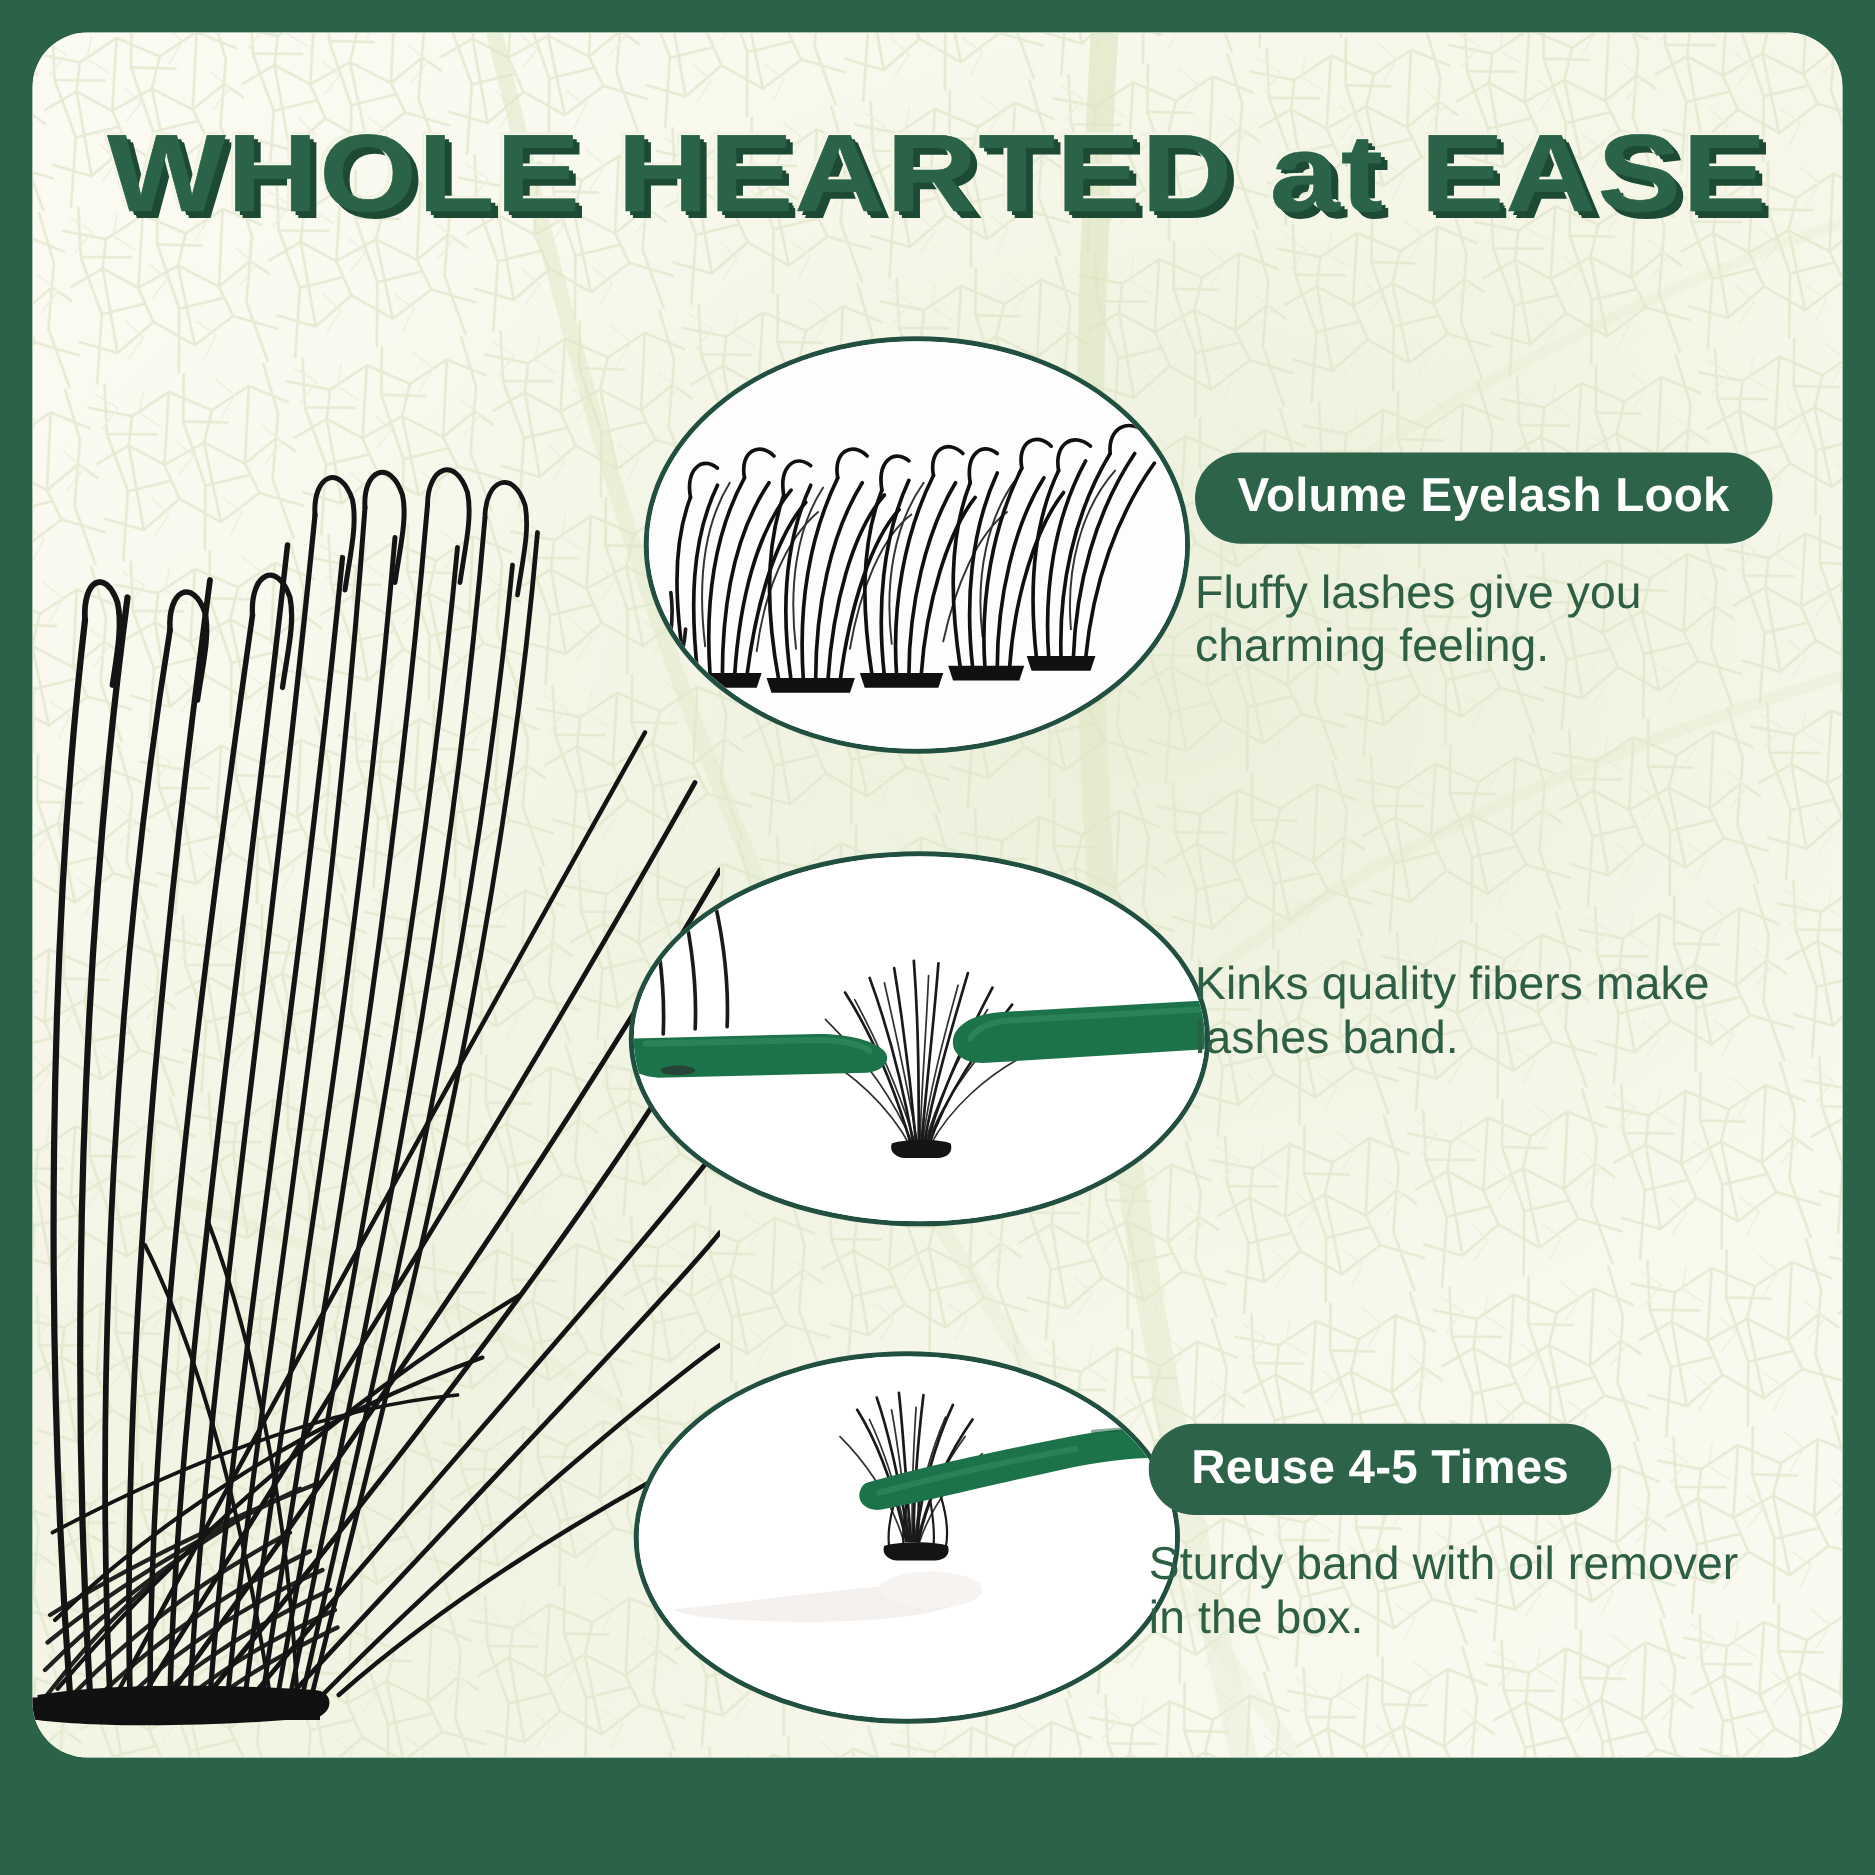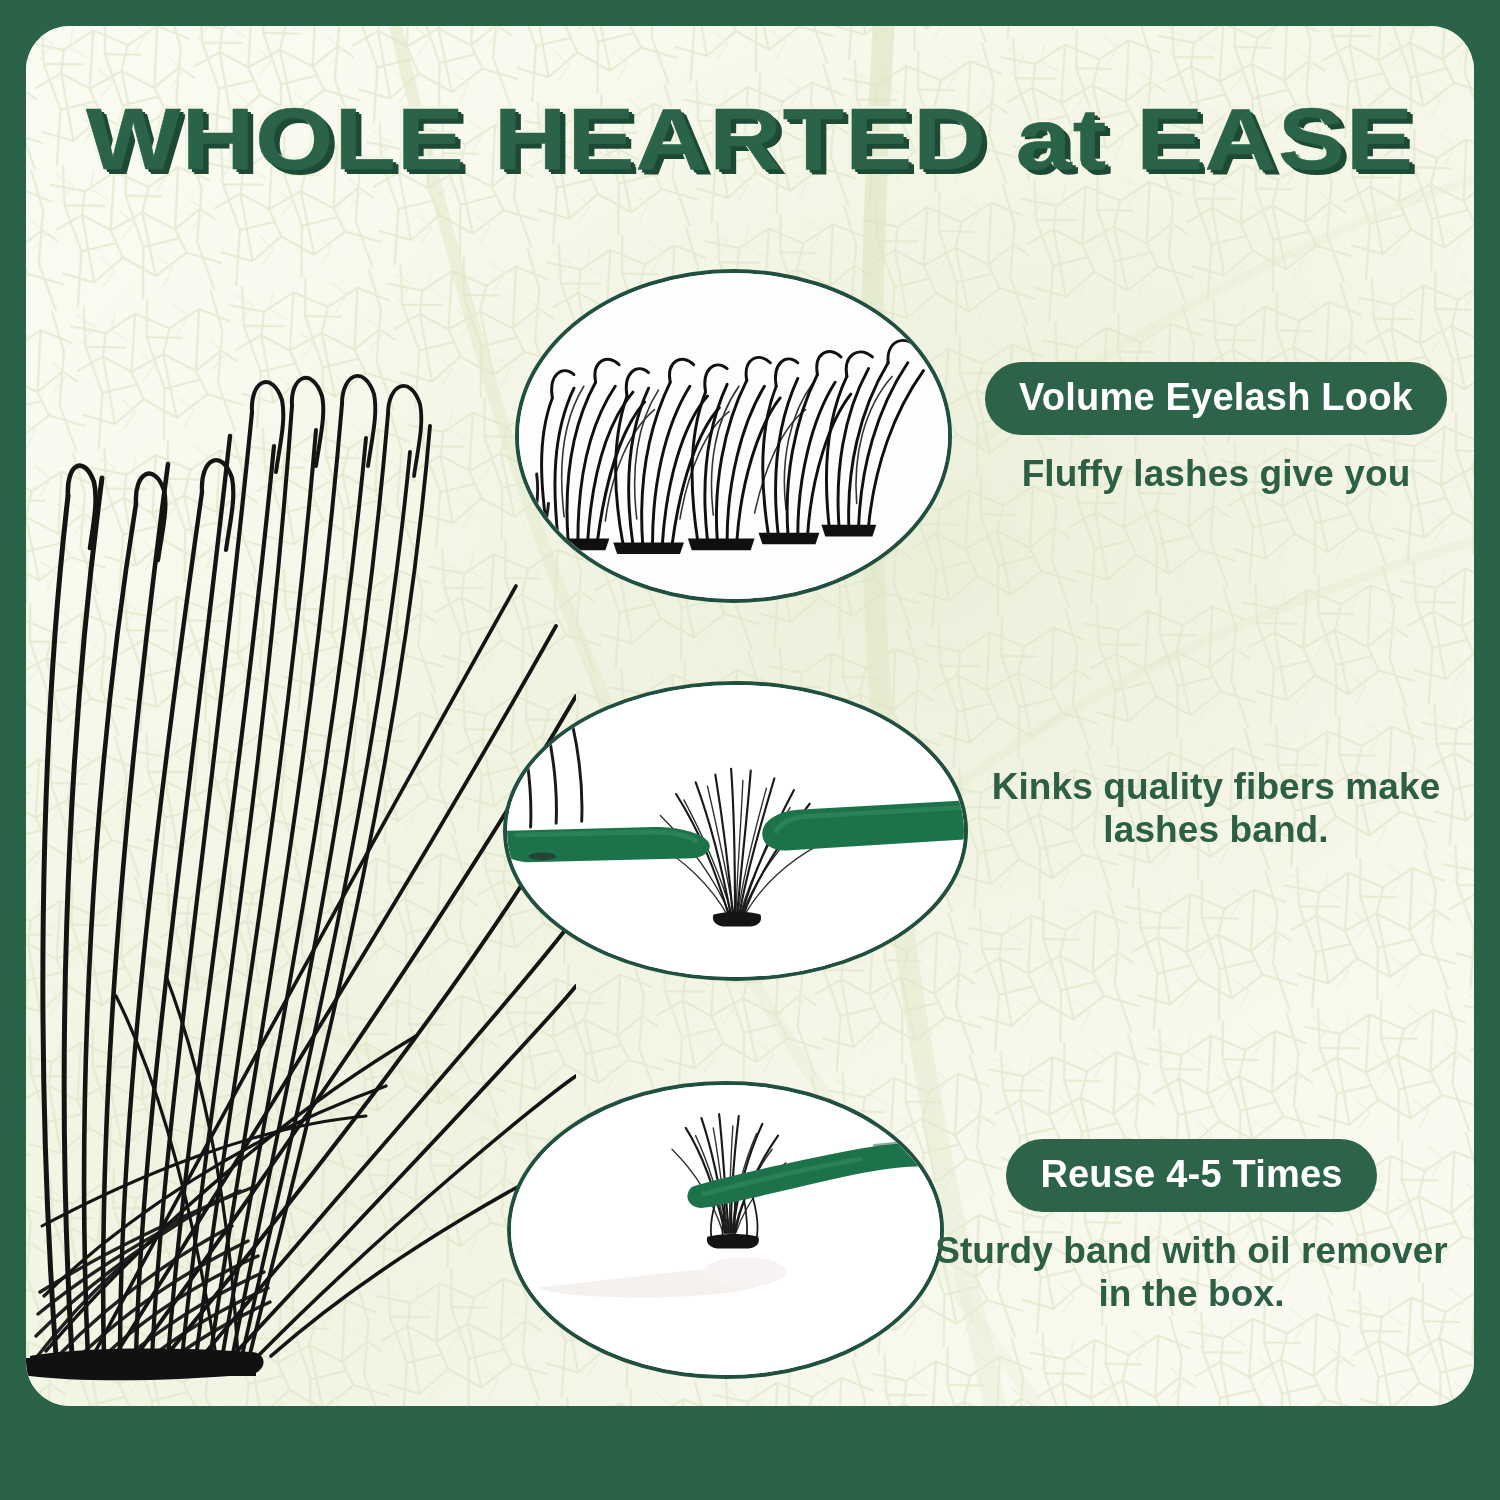--- a/index.html
+++ b/index.html
@@ -98,21 +98,21 @@
   .bubble svg { display: block; width: 100%; height: 100%; }
 
   .bubble-1 { left: 489px; top: 243px;  width: 437px; height: 334px; }
   .bubble-2 { left: 477px; top: 655px;  width: 465px; height: 300px; }
   .bubble-3 { left: 481px; top: 1055px; width: 437px; height: 298px; }
 
   
   .feature {
     position: absolute;
     width: 520px;
-    text-align: center;
+    text-align: left;
   }
   .feature-1 { left: 930px; top: 336px; }
   .feature-2 { left: 930px; top: 722px; }
   .feature-3 { left: 893px; top: 1113px; width: 545px; }
 
   .badge {
     display: inline-block;
     background: #2d6349;
     color: #ffffff;
     font-weight: bold;
@@ -123,21 +123,20 @@
     white-space: nowrap;
     letter-spacing: 0.2px;
   }
 
   .feature-desc {
     margin-top: 18px;
     color: #2c5f43;
     font-size: 37px;
     line-height: 1.16;
     letter-spacing: 0.1px;
-    font-weight: bold;
   }
   .feature-desc .ln { display: block; }
 </style>
 </head>
 <body>
 
 <div class="poster">
   <div class="inner-card">
 
     <div class="leaf-wash"></div>
@@ -423,20 +422,21 @@
                  C286 106, 232 120, 198 126 C186 128, 178 120, 180 112 C181 108, 183 105, 186 104 Z" fill="#1d7349"></path>
         <path d="M196 112 C234 102, 290 88, 356 76" stroke="#2f8a5c" stroke-width="5" fill="none" stroke-linecap="round" opacity="0.65"></path>
         <path d="M370 62 C396 59, 418 59, 437 61" stroke="#14593a" stroke-width="3" fill="none" stroke-linecap="round" opacity="0.5"></path>
       </svg>
     </div>
 
     <div class="feature feature-1">
       <div class="badge">Volume Eyelash Look</div>
       <div class="feature-desc">
         <span class="ln">Fluffy lashes give you</span>
+        <span class="ln">charming feeling.</span>
       </div>
     </div>
 
     <div class="feature feature-2">
       <div class="feature-desc">
         <span class="ln">Kinks quality fibers make</span>
         <span class="ln">lashes band.</span>
       </div>
     </div>
 

